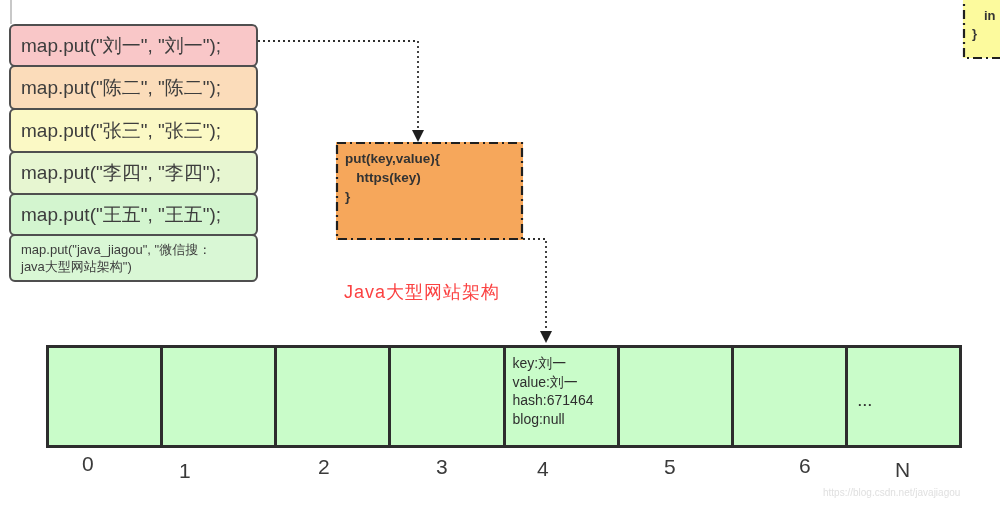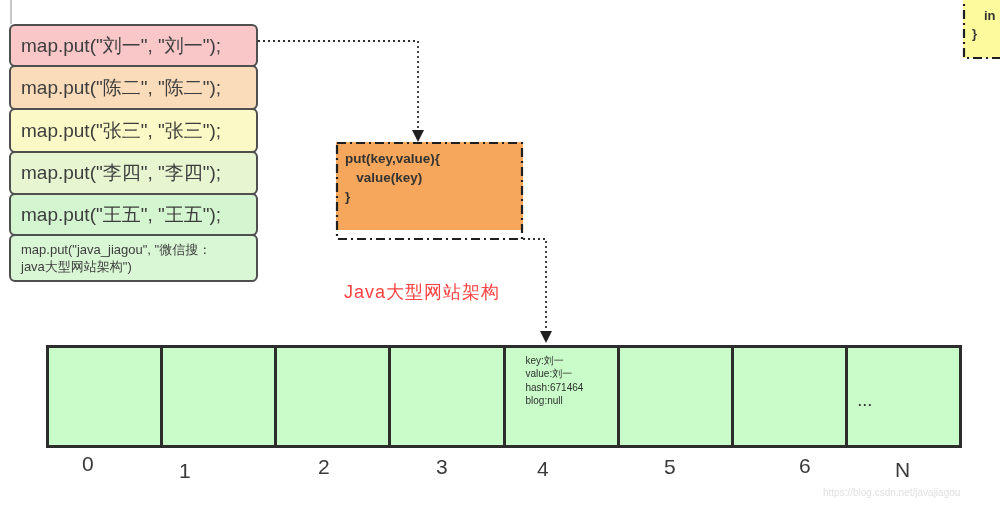--- a/index.html
+++ b/index.html
@@ -40,21 +40,21 @@
   .pb5 {
     background: #d9f7d5; height: 48px;
     font-size: 13px; line-height: 1.32;
     white-space: pre-line;
     align-items: flex-start;
     padding-top: 5px;
   }
 
   
   #code-box {
-    left: 336px; top: 142px; width: 187px; height: 88px;
+    left: 336px; top: 142px; width: 187px; height: 98px;
     box-sizing: border-box;
     background: #f6a75b;
     padding: 7px 0 0 9px;
   }
   .code-line {
     font-size: 13.5px;
     font-weight: bold;
     color: #333333;
     line-height: 1.42;
     white-space: pre;
@@ -92,22 +92,22 @@
     background: #c9fcc9;
   }
   .bucket {
     flex: 1;
     box-sizing: border-box;
     border-right: 3px solid #2d2d2d;
     background: #c9fcc9;
   }
   .bucket:last-child { border-right: none; }
   .bucket-entry {
-    padding: 6px 0 0 20px;
-    font-size: 10px;
+    padding: 6px 0 0 7px;
+    font-size: 14px;
     color: #2f2f2f;
     line-height: 1.33;
   }
   .bucket-ellipsis {
     padding: 46px 0 0 10px;
     font-size: 13px;
     font-weight: bold;
     letter-spacing: 1.5px;
     color: #333333;
   }
@@ -158,21 +158,21 @@
   <div class="put-box pb1">map.put("陈二", "陈二");</div>
   <div class="put-box pb2">map.put("张三", "张三");</div>
   <div class="put-box pb3">map.put("李四", "李四");</div>
   <div class="put-box pb4">map.put("王五", "王五");</div>
   <div class="put-box pb5">map.put("java_jiagou", "微信搜：
 java大型网站架构")</div>
 </div>
 
 <div class="abs" id="code-box">
   <div class="code-line">put(key,value){</div>
-  <div class="code-line">   value(key)</div>
+  <div class="code-line">   https(key)</div>
   <div class="code-line">}</div>
 </div>
 
 <div class="abs" id="partial-box">
   <div class="partial-line pl0">in</div>
   <div class="partial-line pl1">}</div>
 </div>
 
 <div class="abs" id="caption">Java大型网站架构</div>
 

